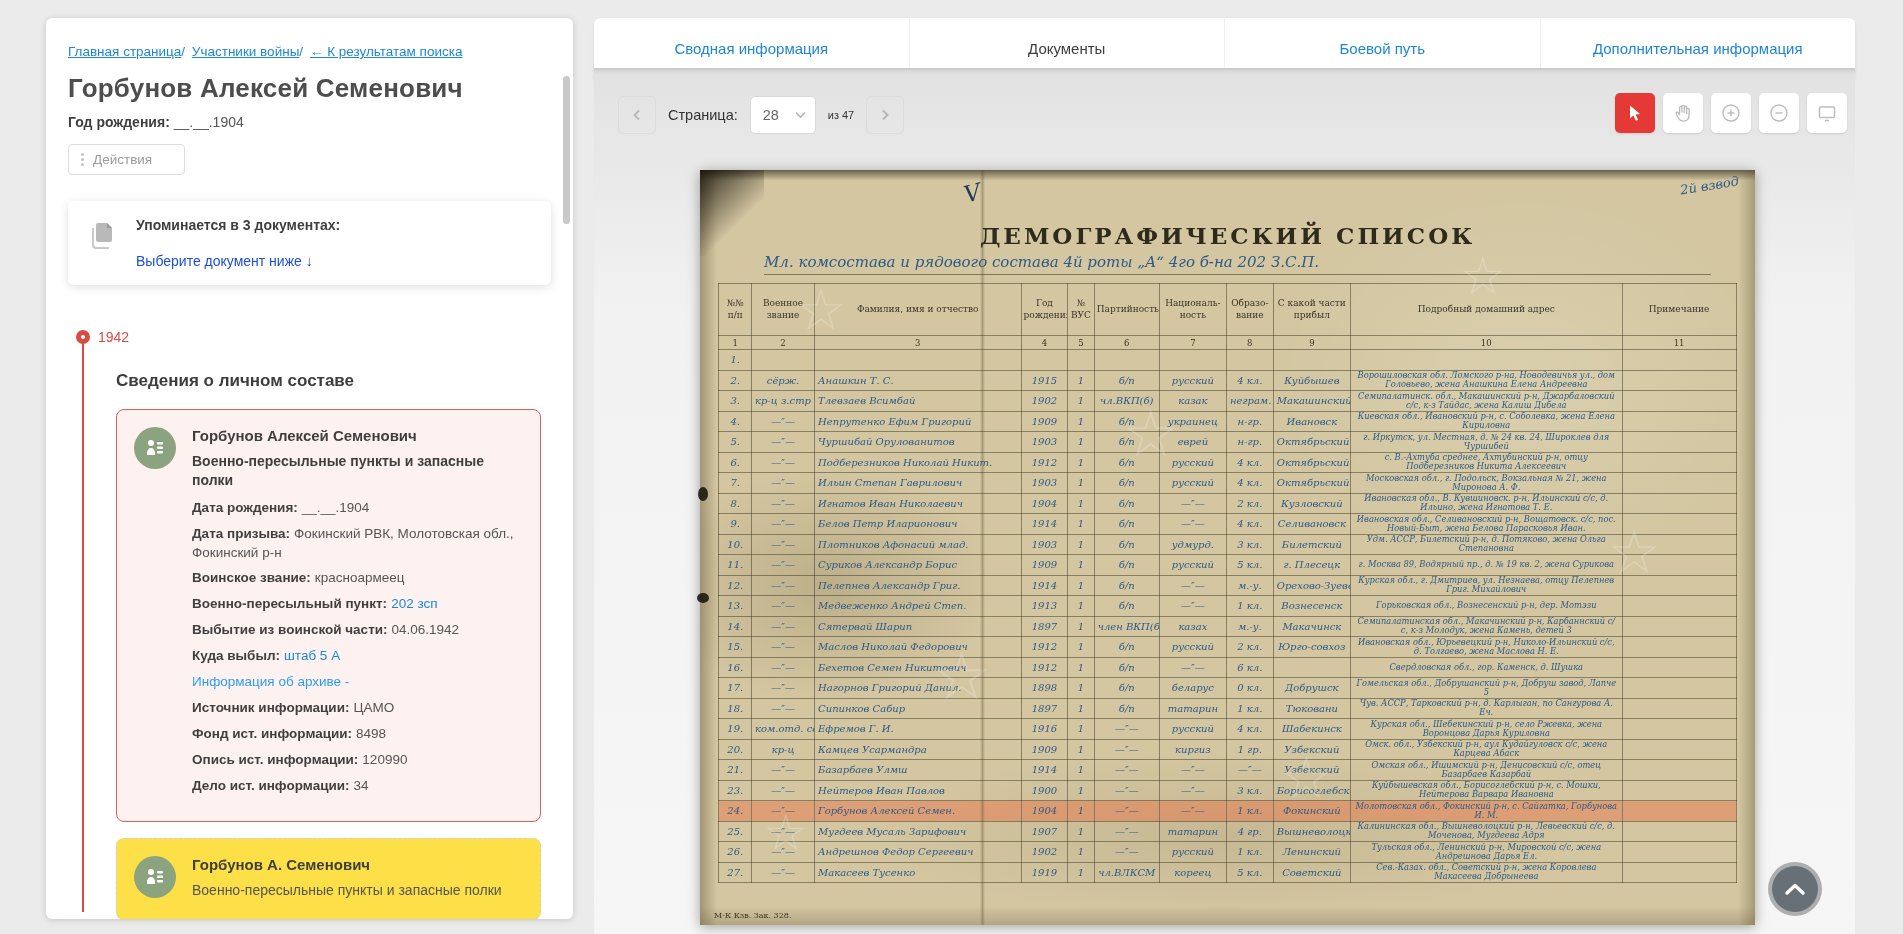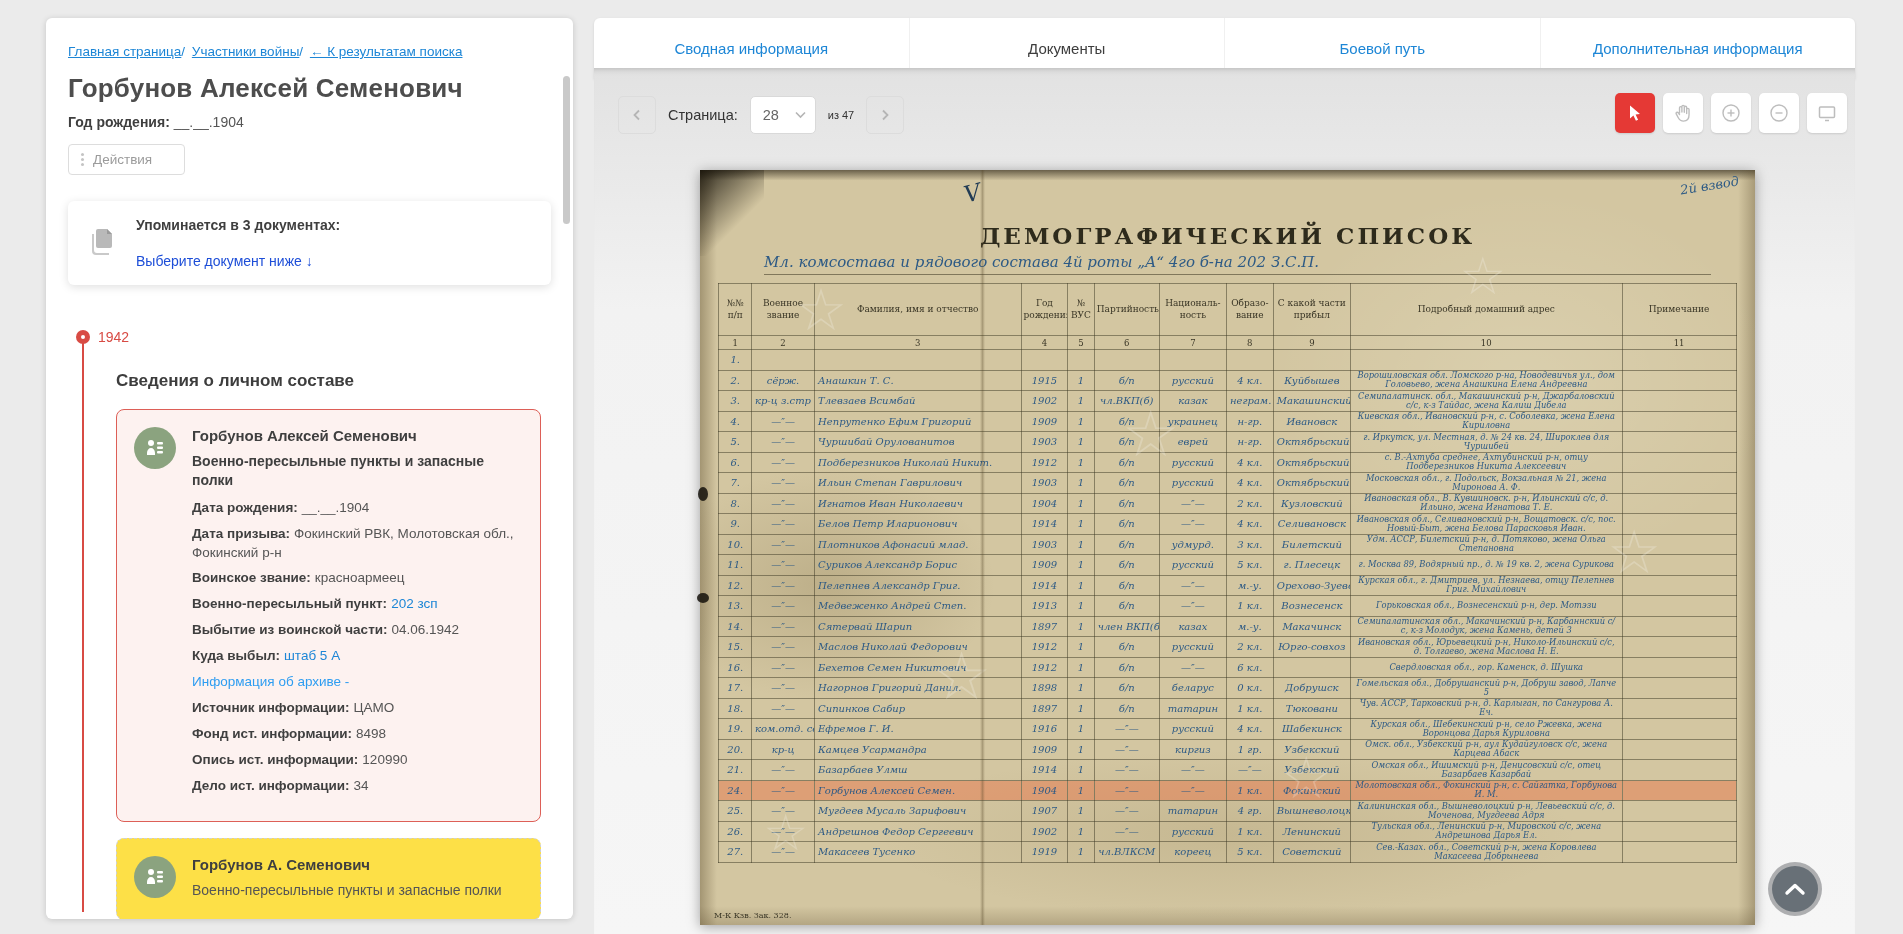--- a/index.html
+++ b/index.html
@@ -15,21 +15,21 @@
   .crumbs a{color:#1d86d6}
   .crumbs .sep{color:#1d86d6;margin:0 3px 0 0;text-decoration:none}
   h1.person{font-size:26px;font-weight:bold;color:#4d4d4d;margin-top:14px;letter-spacing:.2px}
   .birth{margin-top:10px;font-size:14px;color:#555}
   .birth b{color:#3f3f3f}
   .actions-btn{margin-top:14px;display:inline-flex;align-items:center;gap:9px;border:1px solid #ddd;border-radius:4px;
                background:#fff;padding:7px 32px 7px 12px;font-size:13.5px;color:#9b9b9b;cursor:pointer;font-family:inherit}
   .dots{display:inline-flex;flex-direction:column;gap:2px}
   .dots i{width:3px;height:3px;border-radius:50%;background:#c4c4c4}
   .mentions{margin-top:26px;background:#fff;border-radius:6px;box-shadow:0 2px 10px rgba(0,0,0,.13);
-            padding:16px 18px;display:flex;gap:16px;align-items:center}
+            padding:16px 18px;display:flex;gap:16px;align-items:flex-start}
   .mentions .txt b{font-size:14px;color:#3f3f3f;display:block}
   .mentions .txt span{display:block;margin-top:20px;font-size:14px;color:#1d4ed8}
   .doc-ico{flex:0 0 auto;margin-top:2px}
 
   .timeline{position:relative;margin-top:44px}
   .tl-line{position:absolute;left:14px;top:14px;bottom:8px;width:2px;background:#d84b44}
   .tl-dot{position:absolute;left:8px;top:1px;width:14px;height:14px;border-radius:50%;background:#d84b44}
   .tl-dot::after{content:"";position:absolute;left:5px;top:5px;width:4px;height:4px;border-radius:50%;background:#fff}
   .tl-year{margin-left:30px;font-size:14px;color:#d84b44}
   .tl-head{margin:26px 10px 18px 48px;font-size:17px;font-weight:bold;color:#3d3d3d}
@@ -696,20 +696,33 @@
             <td class="c">1</td>
             <td class="c">—″—</td>
             <td class="c">—″—</td>
             <td class="c">—″—</td>
             <td class="c">Узбекский</td>
             <td class="addr">Омская обл., Ишимский р-н, Денисовский с/с, отец Базарбаев Казарбай</td>
             <td></td>
           </tr>
 
 
+          <tr class="drow">
+            <td class="c">23.</td>
+            <td class="c">—″—</td>
+            <td>Нейтеров Иван Павлов</td>
+            <td class="c">1900</td>
+            <td class="c">1</td>
+            <td class="c">—″—</td>
+            <td class="c">—″—</td>
+            <td class="c">3 кл.</td>
+            <td class="c">Борисоглебск</td>
+            <td class="addr">Куйбышевская обл., Борисоглебский р-н, с. Мошки, Нейтерова Варвара Ивановна</td>
+            <td></td>
+          </tr>
 
           <tr class="drow hl">
             <td class="c">24.</td>
             <td class="c">—″—</td>
             <td>Горбунов Алексей Семен.</td>
             <td class="c">1904</td>
             <td class="c">1</td>
             <td class="c">—″—</td>
             <td class="c">—″—</td>
             <td class="c">1 кл.</td>

